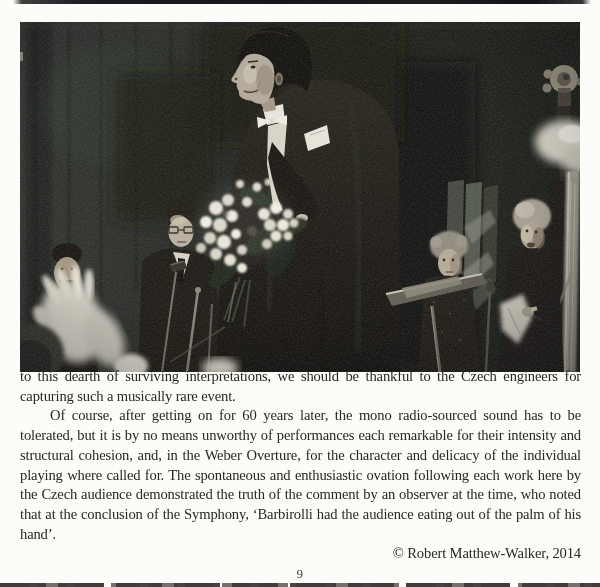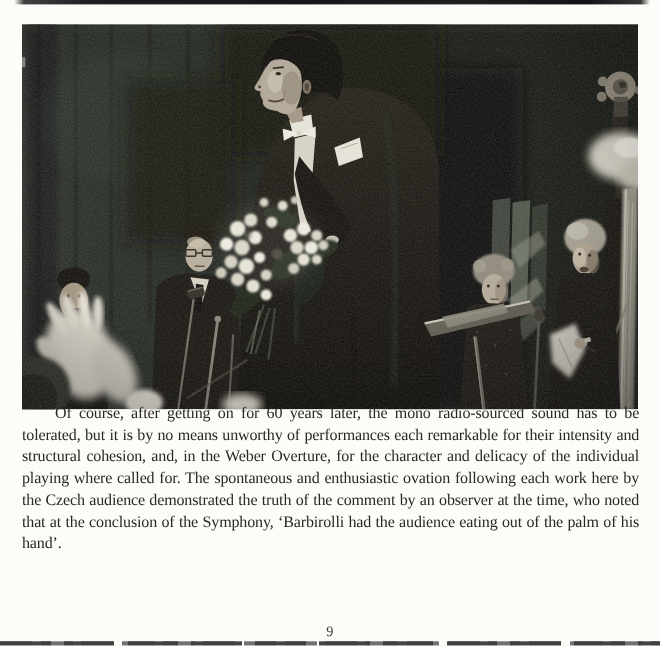--- a/index.html
+++ b/index.html
@@ -296,20 +296,22 @@
         <ellipse cx="111" cy="344" rx="17" ry="12" fill="#e4e1d6" filter="url(#b2)"></ellipse>
         <ellipse cx="200" cy="346" rx="18" ry="10" fill="#dedacd" filter="url(#b4)"></ellipse>
       </g>
 
       <rect width="560" height="350" fill="url(#vig)"></rect>
       <rect width="560" height="350" filter="url(#grainF)" opacity="0.2"></rect>
     </svg>
   </figure>
 
   <div class="body-text">
+    <p class="para">to this dearth of surviving interpretations, we should be thankful to the Czech engineers for capturing such a musically rare event.</p>
     <p class="para indent">Of course, after getting on for 60 years later, the mono radio-sourced sound has to be tolerated, but it is by no means unworthy of performances each remarkable for their intensity and structural cohesion, and, in the Weber Overture, for the character and delicacy of the individual playing where called for. The spontaneous and enthusiastic ovation following each work here by the Czech audience demonstrated the truth of the comment by an observer at the time, who noted that at the conclusion of the Symphony, ‘Barbirolli had the audience eating out of the palm of his hand’.</p>
+    <p class="copyright">© Robert Matthew-Walker, 2014</p>
   </div>
 
   <div class="page-number">9</div>
 
   <div class="bottom-rule"></div>
 
 </div>
 
 </body></html>

